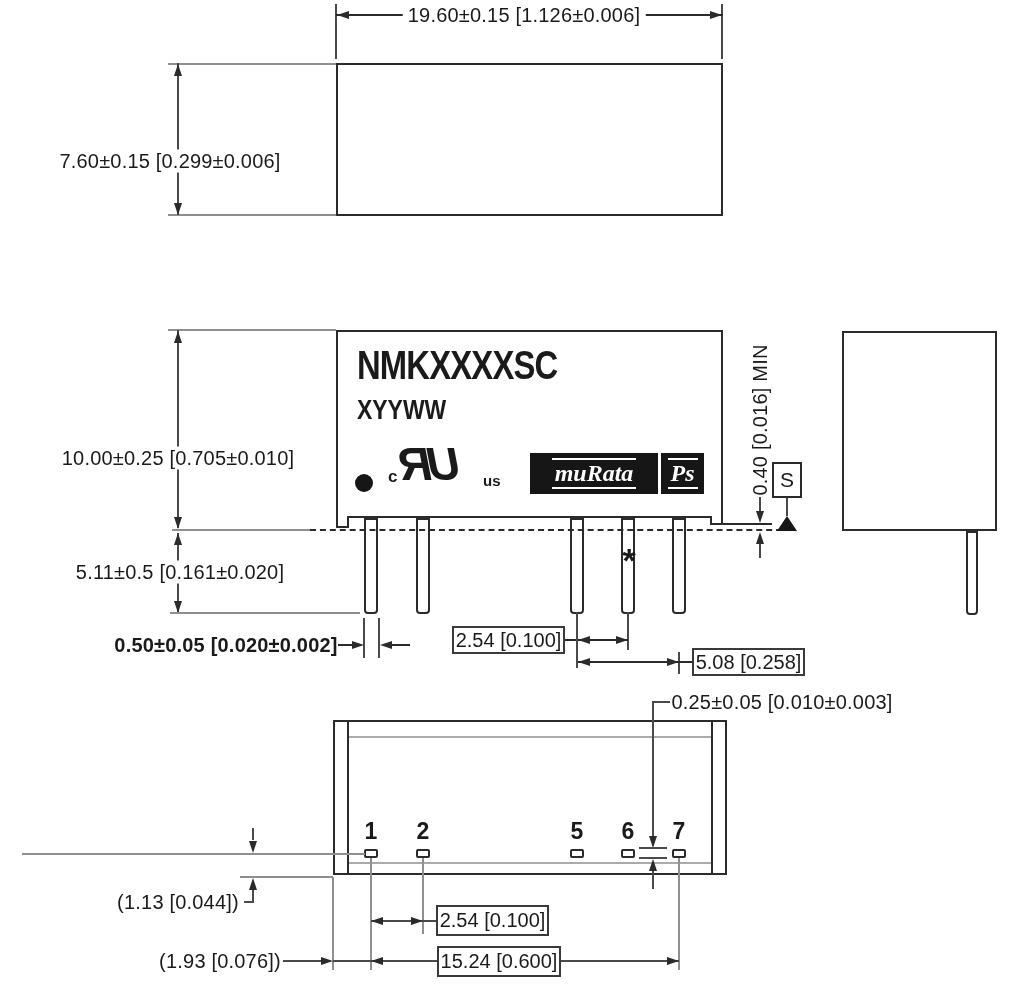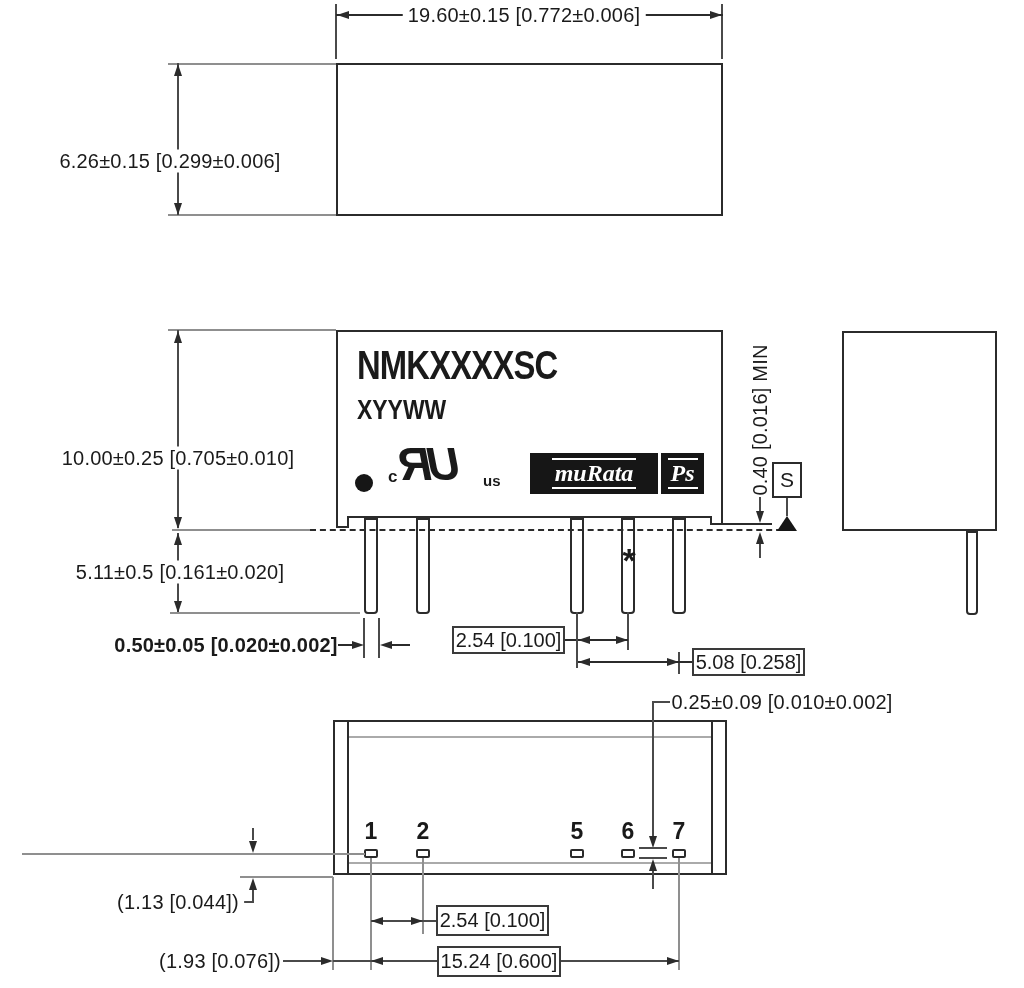--- a/index.html
+++ b/index.html
@@ -49,28 +49,28 @@
 <body>
 
 <div id="canvas">
 
   <div>
     <div class="vl thin" style="left:335px;top:4px;height:55px;"></div>
     <div class="vl thin" style="left:721px;top:4px;height:55px;"></div>
     <div class="hl" style="left:336px;top:14px;width:387px;"></div>
     <div class="arr l" style="left:337px;top:11px;"></div>
     <div class="arr r" style="left:710px;top:11px;"></div>
-    <div class="dimtext" style="left:524px;top:15px;">19.60±0.15 [0.772±0.006]</div>
+    <div class="dimtext" style="left:524px;top:15px;">19.60±0.15 [1.126±0.006]</div>
     <div class="box" style="left:336px;top:63px;width:387px;height:153px;"></div>
     <div class="ext" style="left:168px;top:63px;width:168px;"></div>
     <div class="ext" style="left:168px;top:214px;width:168px;"></div>
     <div class="vl thin" style="left:177px;top:63px;height:152px;"></div>
     <div class="arr u" style="left:174px;top:64px;"></div>
     <div class="arr d" style="left:174px;top:203px;"></div>
-    <div class="dimtext" style="left:170px;top:161px;">6.26±0.15 [0.299±0.006]</div>
+    <div class="dimtext" style="left:170px;top:161px;">7.60±0.15 [0.299±0.006]</div>
   </div>
 
   <div>
 
     <div class="box" style="left:336px;top:330px;width:387px;height:188px;border-bottom:none;"></div>
     <div class="hl" style="left:347px;top:516px;width:365px;"></div>
     <div class="vl" style="left:336px;top:516px;height:12px;"></div>
     <div class="hl" style="left:336px;top:526px;width:13px;"></div>
     <div class="vl" style="left:347px;top:516px;height:11px;"></div>
     <div class="vl" style="left:710px;top:516px;height:9px;"></div>
@@ -161,21 +161,21 @@
     <div class="pad" style="left:416px;top:849px;width:14px;height:9px;"></div>
     <div class="pad" style="left:570px;top:849px;width:14px;height:9px;"></div>
     <div class="pad" style="left:621px;top:849px;width:14px;height:9px;"></div>
     <div class="pad" style="left:672px;top:849px;width:14px;height:9px;"></div>
     <div class="pinnum" style="left:371px;top:818px;">1</div>
     <div class="pinnum" style="left:423px;top:818px;">2</div>
     <div class="pinnum" style="left:577px;top:818px;">5</div>
     <div class="pinnum" style="left:628px;top:818px;">6</div>
     <div class="pinnum" style="left:679px;top:818px;">7</div>
 
-    <div class="dimtext" style="left:782px;top:702px;">0.25±0.09 [0.010±0.002]</div>
+    <div class="dimtext" style="left:782px;top:702px;">0.25±0.05 [0.010±0.003]</div>
     <div class="hl thin" style="left:652px;top:701px;width:18px;height:1.5px;"></div>
     <div class="vl thin" style="left:652px;top:701px;height:135px;width:1.5px;"></div>
     <div class="arr d" style="left:649px;top:836px;"></div>
     <div class="hl thin" style="left:639px;top:847px;width:28px;height:2px;"></div>
     <div class="hl thin" style="left:639px;top:857px;width:2px;height:2px;background:none;border-top:2px solid #4a4a4a;width:28px;"></div>
     <div class="arr u" style="left:649px;top:859px;"></div>
     <div class="vl thin" style="left:652px;top:871px;height:18px;width:1.5px;"></div>
 
     <div class="ext" style="left:22px;top:853px;width:343px;"></div>
     <div class="ext" style="left:240px;top:876px;width:93px;"></div>

